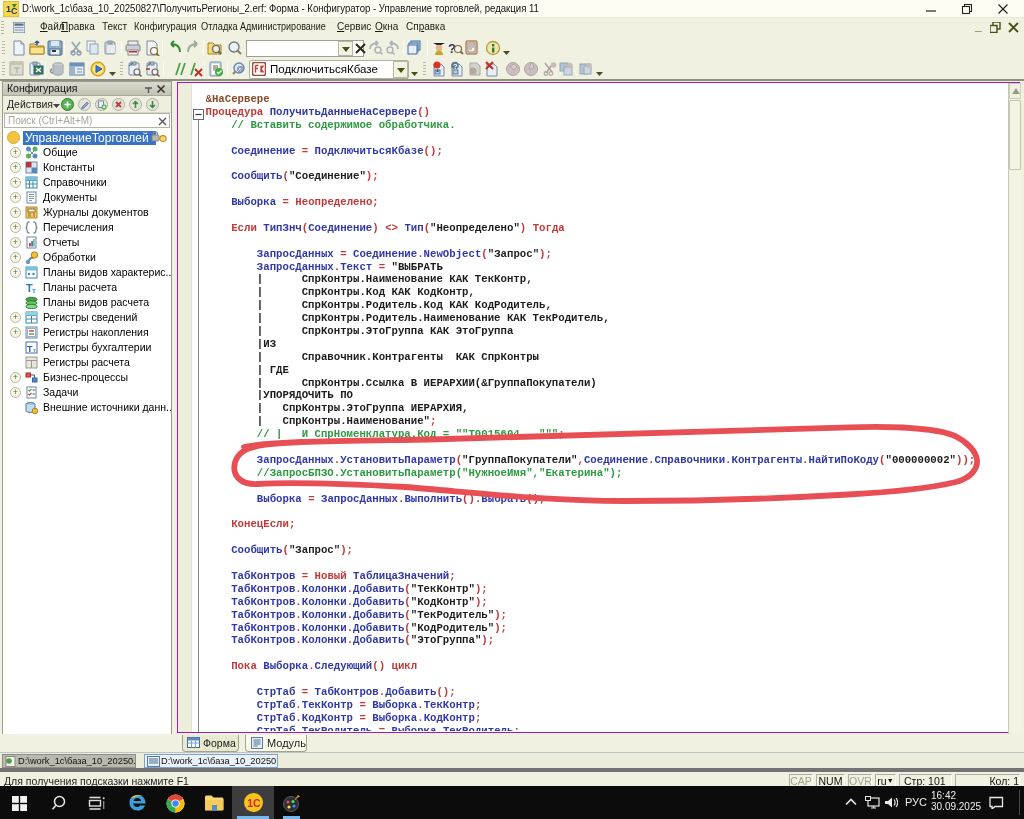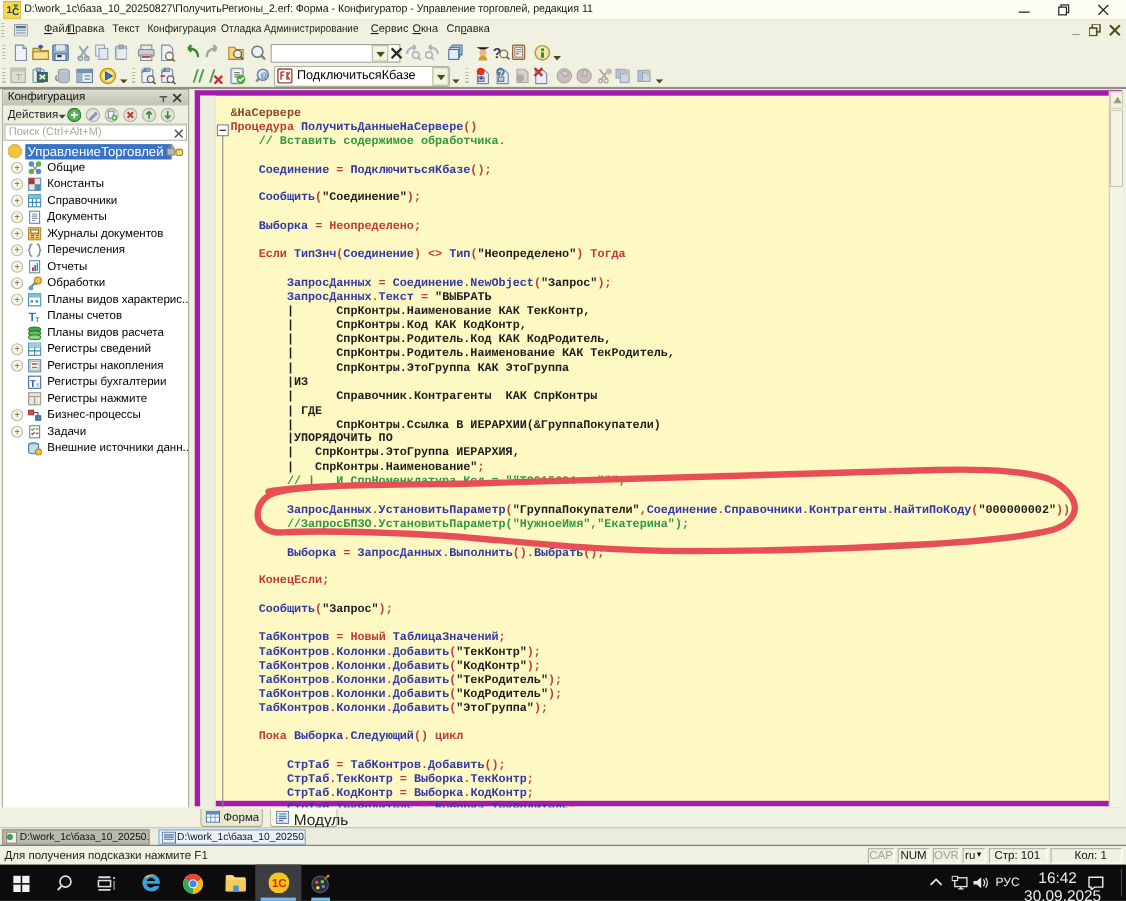--- a/index.html
+++ b/index.html
@@ -20,30 +20,30 @@
 #lpanel{position:absolute;left:2px;top:81px;width:170px;height:669px;background:#fff;border:1px solid #9c9c8e}
 #lphead{position:absolute;left:0;top:0;width:168px;height:14px;background:linear-gradient(#dadacf,#c3c3b4);border-bottom:1px solid #a9a99a;font-size:10.5px;color:#111;padding-left:4px}
 #lpact{position:absolute;left:0;top:14px;width:168px;height:17px;background:#efefdf;border-bottom:1px solid #d5d5c5;font-size:10.5px}
 #lpsearch{position:absolute;left:1px;top:31px;width:166px;height:15px;background:#fff;border:1px solid #b4b4a4;font-size:10px;color:#a8a898;padding:1px 3px}
 #tree{position:absolute;left:0;top:47px;width:168px;height:620px;background:#fff;font-size:10.5px;color:#000}
 .trow{position:absolute;left:0;width:168px;height:15px;white-space:nowrap}
 .trow .lbl{position:absolute;left:40px;top:1px}
 .texp{position:absolute;left:7px;top:2px;width:11px;height:11px;border:1px solid #b8b89e;border-radius:6px;background:#f7f7e7;color:#6b6b50;font-size:9px;line-height:9px;text-align:center}
 .ticon{position:absolute;left:22px;top:1px;width:13px;height:13px}
 
-#editor{position:absolute;left:177px;top:82px;width:843px;height:651px;background:#fef9c3;border:5px solid #a21caf}
+#editor{position:absolute;left:177px;top:82px;width:843px;height:651px;background:#ffffff;border:1px solid #a21caf}
 #emargin{position:absolute;left:0;top:0;width:14px;height:649px;background:#eeeedd;border-right:1px solid #e2e2d0}
 #code{position:absolute;left:27.5px;top:10px;width:810px;height:638px;overflow:hidden;font-family:"Liberation Mono",monospace;font-weight:bold;font-size:10.7px;line-height:12.9px;white-space:pre}
 #code div{height:12.9px}
 .k{color:#c13a3a}.i{color:#3038a8}.p{color:#c13a3a}.s{color:#1c1c1c}.c{color:#2e9940}.d{color:#8a4a28}
 #vscroll{position:absolute;right:0px;top:0px;width:16px;height:649px;background:#f3f3e4;border-left:1px solid #d8d8c6}
 
 #tabsrow{position:absolute;left:0;top:734px;width:1024px;height:18px;background:#f1f1e1}
 #winbar{position:absolute;left:0;top:752px;width:1024px;height:16px;background:#ececdb;border-top:1px solid #b9c4cf}
-#statusbar{position:absolute;left:0;top:768px;width:1024px;height:18px;background:#f1f1e1;border-top:1px solid #737373;font-size:10.5px;color:#222}
+#statusbar{position:absolute;left:0;top:768px;width:1024px;height:18px;background:#f1f1e1;border-top:4px solid #737373;font-size:10.5px;color:#222}
 .scell{position:absolute;top:2px;height:14px;border:1px solid #b0b0a0;border-bottom-color:#fff;border-right-color:#fff;font-size:10.5px;text-align:center;color:#222}
 
 #taskbar{position:absolute;left:0;top:786px;width:1024px;height:33px;background:#0c0c0c}
 </style></head>
 <body>
 <div id="win">
   <div id="titlebar">
     <div class="ttext" style="transform:scaleX(0.958);transform-origin:left">D:\work_1c\база_10_20250827\ПолучитьРегионы_2.erf: Форма - Конфигуратор - Управление торговлей, редакция 11</div>
     <svg class="abs" style="left:3px;top:1px" width="16" height="16">
         <rect x="0" y="0" width="16" height="16" rx="2" fill="#f6d84d"></rect>
@@ -475,21 +475,21 @@
             <circle cx="4" cy="8" r="1.2" fill="#3a8ab0"></circle>
             <circle cx="8.5" cy="8" r="1.2" fill="#3a8ab0"></circle>
           </svg>
           <span class="lbl">Планы видов характерис..</span>
         </div>
 <div class="trow" style="top:151px">
           <svg class="ticon" width="13" height="13">
             <text x="1" y="11" font-size="11" font-weight="bold" fill="#2a7ab0" font-family="Liberation Sans">Т</text>
             <text x="7" y="12" font-size="8" font-weight="bold" fill="#48a0c8" font-family="Liberation Sans">т</text>
           </svg>
-          <span class="lbl">Планы счетов</span>
+          <span class="lbl">Планы расчета</span>
         </div>
 <div class="trow" style="top:166px">
           <svg class="ticon" width="13" height="13">
             <ellipse cx="6.5" cy="3.5" rx="5.5" ry="2.2" fill="#48a048" stroke="#2a7a2a"></ellipse>
             <ellipse cx="6.5" cy="7" rx="5.5" ry="2.2" fill="#68c068" stroke="#2a7a2a"></ellipse>
             <ellipse cx="6.5" cy="10.5" rx="5.5" ry="2.2" fill="#8ad88a" stroke="#2a7a2a"></ellipse>
           </svg>
           <span class="lbl">Планы видов расчета</span>
         </div>
 <div class="trow" style="top:181px">
@@ -517,21 +517,21 @@
             <text x="2" y="10.5" font-size="9" font-weight="bold" fill="#2a5ab0" font-family="Liberation Sans">Т</text>
             <text x="8" y="11" font-size="6" font-weight="bold" fill="#48a0c8" font-family="Liberation Sans">т</text>
           </svg>
           <span class="lbl">Регистры бухгалтерии</span>
         </div>
 <div class="trow" style="top:226px">
           <svg class="ticon" width="13" height="13">
             <rect x="1" y="1" width="11" height="11" fill="#e6e6de" stroke="#9a9a8c"></rect>
             <path d="M1 4.5 h11 M6.5 4.5 v7.5" stroke="#9a9a8c"></path>
           </svg>
-          <span class="lbl">Регистры нажмите</span>
+          <span class="lbl">Регистры расчета</span>
         </div>
 <div class="trow" style="top:241px">
           <div class="texp">+</div>
           <svg class="ticon" width="13" height="13">
             <rect x="1" y="2" width="4.5" height="4" fill="#e05050" stroke="#a83030"></rect>
             <rect x="7.5" y="7" width="4.5" height="4" fill="#5888c0" stroke="#3060a0"></rect>
             <path d="M5.5 4 L9.5 4 L9.5 7" stroke="#555" fill="none"></path>
           </svg>
           <span class="lbl">Бизнес-процессы</span>
         </div>
@@ -583,21 +583,21 @@
           <rect x="0.5" y="0.5" width="12" height="3" fill="#5a8ac8"></rect>
           <path d="M0.5 6 h12 M4.5 3.5 v7 M8.5 3.5 v7" stroke="#7aa0c8"></path>
         </svg>
       <span class="abs" style="left:20px;top:2px;font-size:10.5px;color:#222">Форма</span>
     </div>
     <div class="abs" style="left:245px;top:1px;width:62px;height:17px;background:#fbfbec;border:1px solid #a2a28e;border-top:none;border-radius:0 0 4px 4px">
       <svg class="abs" style="left:5px;top:2px" width="12" height="12">
           <rect x="0.5" y="0.5" width="11" height="11" fill="#e8f0f8" stroke="#5a7aa0"></rect>
           <path d="M2.5 3 h7 M2.5 5 h7 M2.5 7 h7 M2.5 9 h4" stroke="#4a6a9a" stroke-width="1"></path>
         </svg>
-      <span class="abs" style="left:21px;top:2px;font-size:14px;color:#222">Модуль</span>
+      <span class="abs" style="left:21px;top:2px;font-size:11px;color:#222">Модуль</span>
     </div>
   </div>
   <div id="winbar">
     <div class="abs" style="left:2px;top:1px;width:134px;height:14px;background:#b9b9ae;border:1px solid #8e8e82">
       <svg class="abs" style="left:2px;top:1px" width="12" height="11">
           <rect x="1" y="0.5" width="9" height="10" fill="#f2f2ea" stroke="#8a8a7e"></rect>
           <circle cx="4" cy="5" r="2.8" fill="#4aa04a"></circle>
         </svg>
       <span class="abs" style="left:15px;top:1px;width:117px;overflow:hidden;font-size:9.3px;color:#111;white-space:nowrap">D:\work_1c\база_10_20250..</span>
     </div>
@@ -609,21 +609,21 @@
       <span class="abs" style="left:16px;top:1px;width:116px;overflow:hidden;font-size:9.3px;color:#111;white-space:nowrap">D:\work_1c\база_10_20250...</span>
     </div>
   </div>
   <div id="statusbar">
     <span class="abs" style="left:4px;top:3px">Для получения подсказки нажмите F1</span>
     <div class="scell" style="left:789px;width:24px;color:#a2a28c">CAP</div>
     <div class="scell" style="left:816px;width:29px;color:#111">NUM</div>
     <div class="scell" style="left:848px;width:24px;color:#a2a28c">OVR</div>
     <div class="scell" style="left:875px;width:21px;color:#111">ru<span style="font-size:7px;vertical-align:2px">▼</span></div>
     <div class="scell" style="left:899px;width:53px;color:#111;text-align:left;padding-left:4px">Стр: 101</div>
-    <div class="scell" style="left:955px;width:65px;color:#111;text-align:center;padding-left:8px">Кол: 1</div>
+    <div class="scell" style="left:955px;width:65px;color:#111;text-align:right;padding-left:8px">Кол: 1</div>
   </div>
 </div>
 <div id="taskbar">
   <svg class="abs" style="left:12px;top:10px" width="15" height="15">
       <rect x="0" y="0" width="6.8" height="6.8" fill="#f2f2f2"></rect>
       <rect x="8.2" y="0" width="6.8" height="6.8" fill="#f2f2f2"></rect>
       <rect x="0" y="8.2" width="6.8" height="6.8" fill="#f2f2f2"></rect>
       <rect x="8.2" y="8.2" width="6.8" height="6.8" fill="#f2f2f2"></rect>
     </svg>
   <svg class="abs" style="left:51px;top:9px" width="16" height="16">
@@ -676,21 +676,21 @@
   <svg class="abs" style="left:865px;top:10px" width="15" height="13">
       <rect x="3" y="2" width="11" height="8" fill="none" stroke="#e8e8e8" stroke-width="1.2"></rect>
       <path d="M6 12 h5 M8.5 10 v2" stroke="#e8e8e8" stroke-width="1.2"></path>
       <rect x="0.5" y="0.5" width="5" height="4" fill="#0c0c0c" stroke="#e8e8e8"></rect>
     </svg>
   <svg class="abs" style="left:884px;top:10px" width="14" height="13">
       <path d="M1 5 h3 l4 -3.5 v10 L4 8 H1 z" fill="#e8e8e8"></path>
       <path d="M10 3.5 a5 5 0 0 1 0 6 M12 2 a7.5 7.5 0 0 1 0 9" stroke="#e8e8e8" stroke-width="1.2" fill="none"></path>
     </svg>
   <div class="abs" style="left:905px;top:10px;font-size:11px;color:#eee">РУС</div>
-  <div class="abs" style="left:931px;top:1px;width:48px;height:31px;font-size:14px;color:#eee;text-align:right">
+  <div class="abs" style="left:931px;top:1px;width:48px;height:31px;font-size:10px;color:#eee;">
       <div style="margin-top:3px">16:42</div>
       <div>30.09.2025</div>
     </div>
   <svg class="abs" style="left:989px;top:10px" width="15" height="13">
       <path d="M1 1.5 h12.5 v9 h-7.5 l-3 2.5 v-2.5 h-2 z" fill="none" stroke="#e8e8e8" stroke-width="1.3"></path>
     </svg>
   <div class="abs" style="left:1019px;top:4px;width:1px;height:25px;background:#4a4a4a"></div>
 </div>
 <svg class="abs" style="left:0;top:0;pointer-events:none" width="1024" height="819">
   <path d="M 244 447 C 275 441 340 441 430 439.5 C 560 437 700 431.5 850 427.3 C 903 425.8 941 429.5 956 436.5 C 967 442 976 451 977 460 C 977.8 468 972 477.5 956 482 C 929 488.5 893 492 848 494.5 C 778 498.6 700 501 625 501 C 540 500.8 470 492 405 487 C 340 483.5 285 482.5 258 484 C 243 485 235 478 234.3 469 C 233.8 461 238 452 250 448 C 258 445.5 266 444.3 282 443.2" fill="none" stroke="#e84f55" stroke-width="5.8" stroke-linecap="round"></path>

